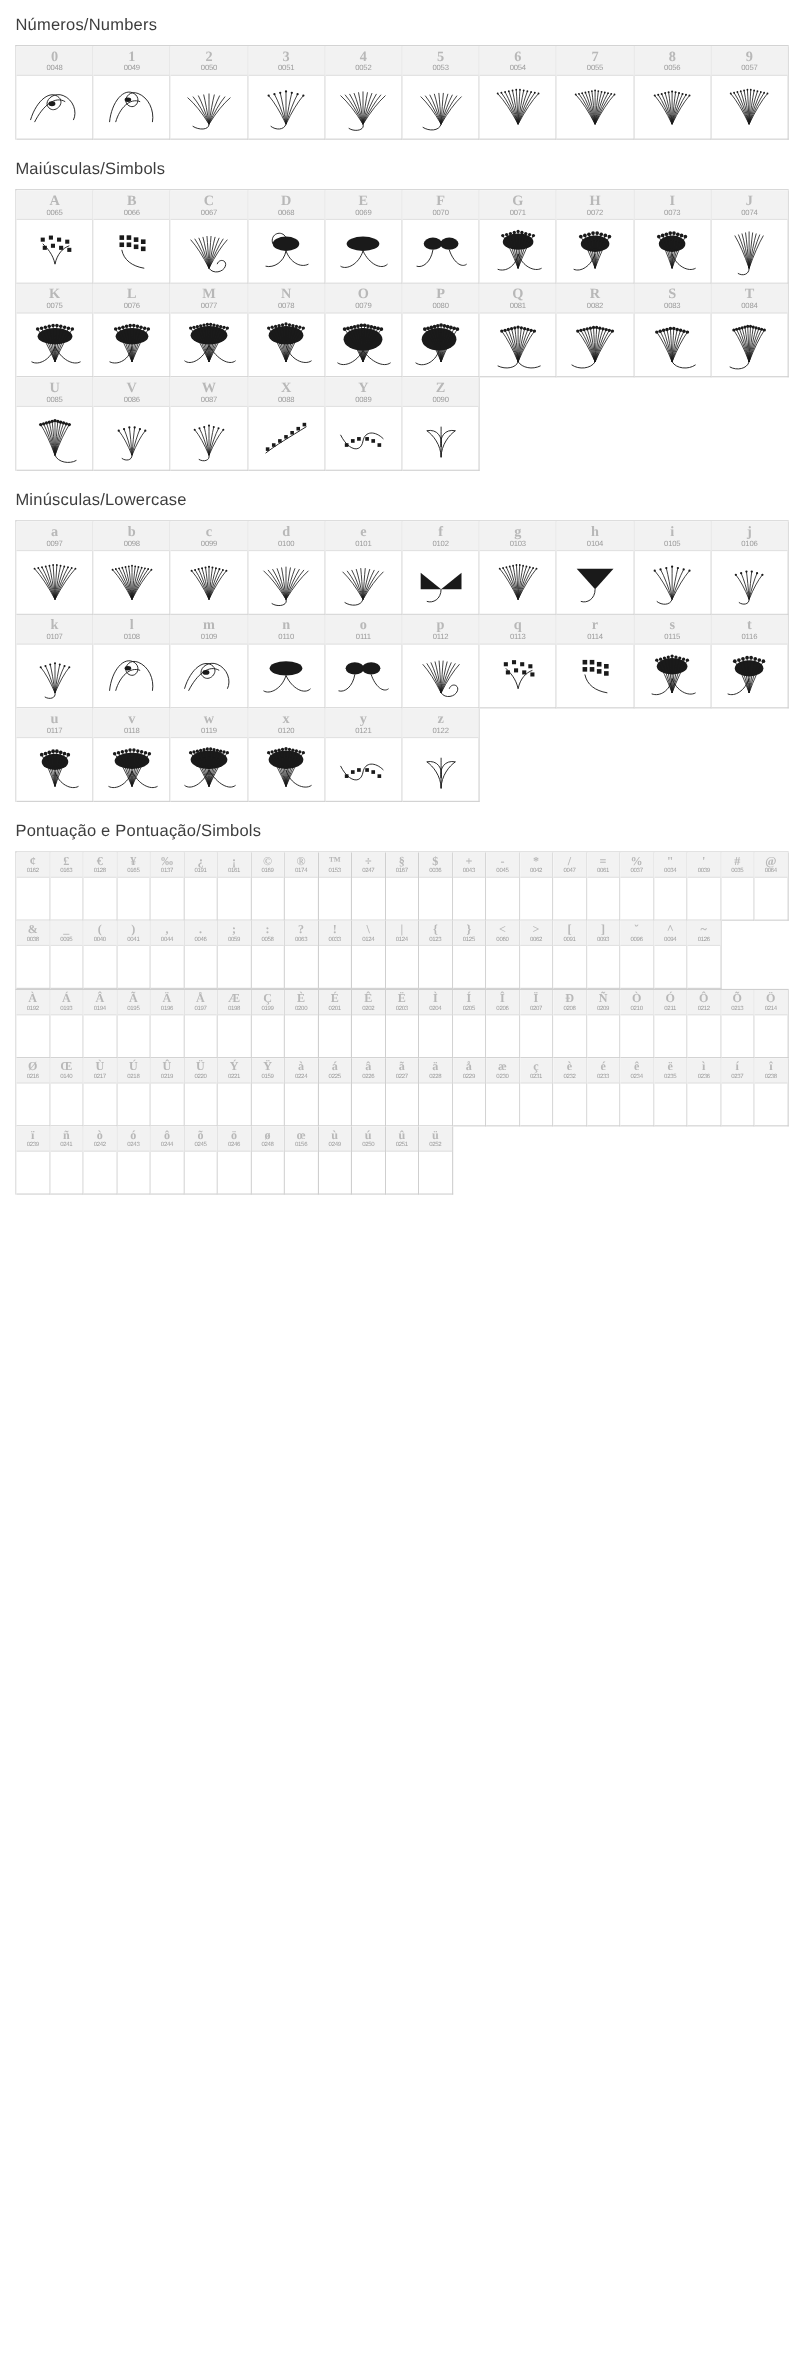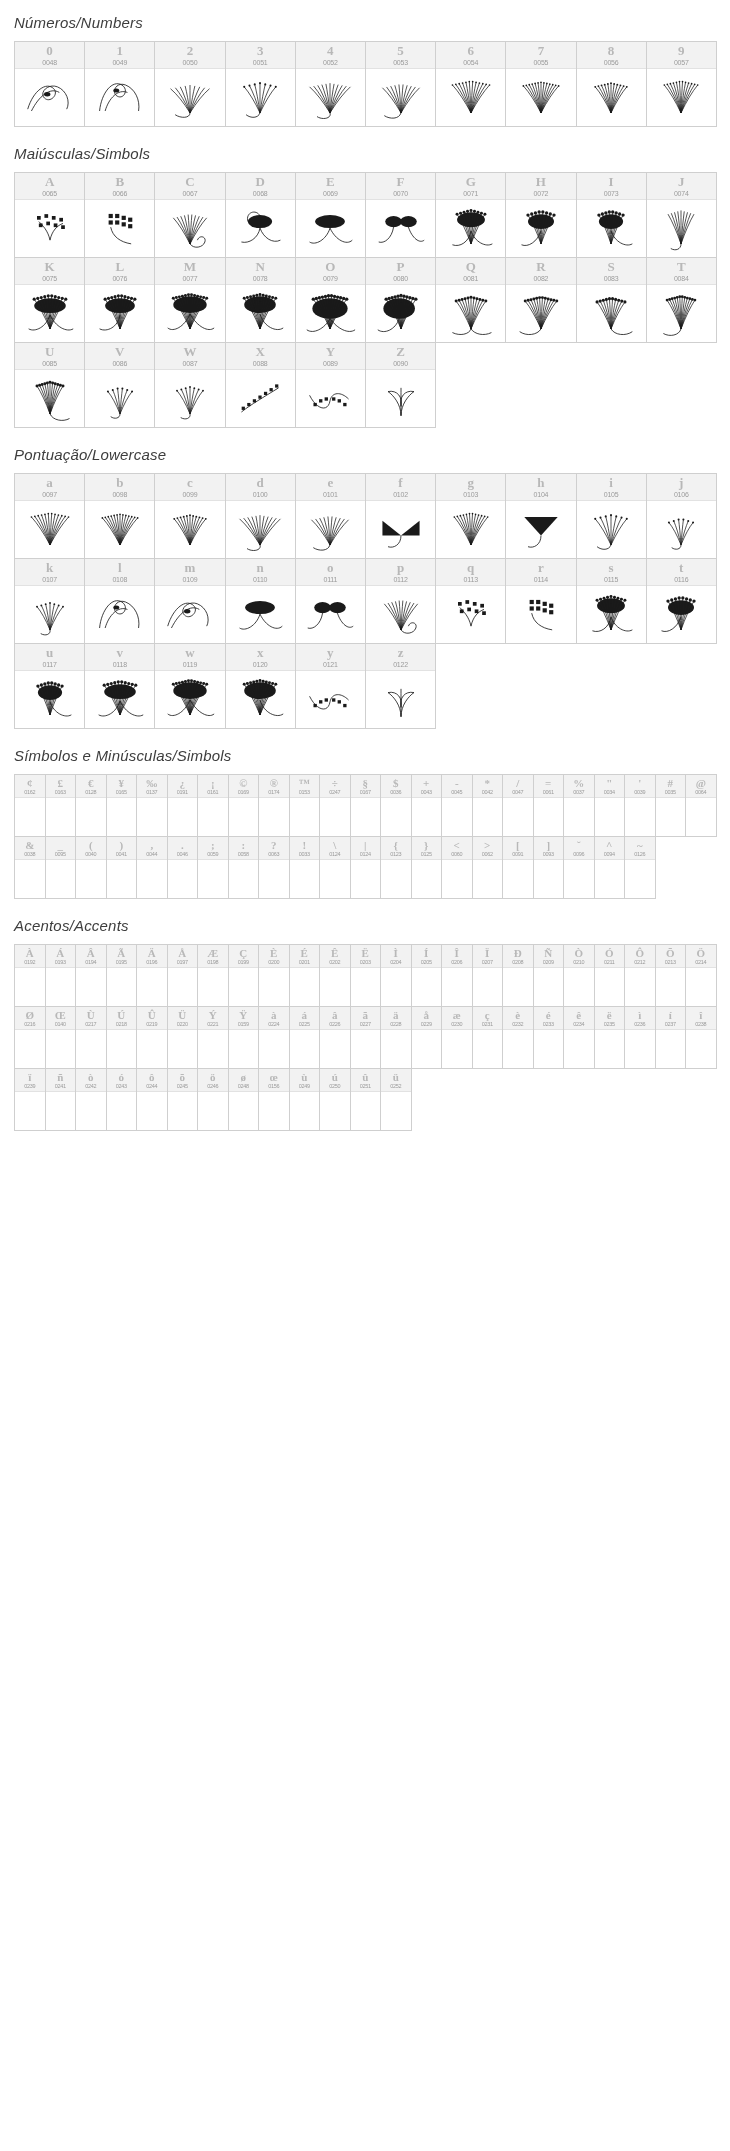--- a/index.html
+++ b/index.html
@@ -16,21 +16,20 @@
     width: 730px;
     box-sizing: border-box;
     padding: 10px 14px 40px 14px;
   }
   .section-title {
     font-size: 15px;
     color: #3d3d3d;
     margin: 18px 0 10px 0;
     font-weight: normal;
     letter-spacing: 0.2px;
-    font-style: italic;
   }
   .section-title:first-child { margin-top: 4px; }
 
   .glyph-grid {
     display: flex;
     flex-wrap: wrap;
     border-left: 1px solid #cfcfcf;
     border-top: 1px solid #cfcfcf;
     width: max-content;
     max-width: 702px;
@@ -1025,21 +1024,21 @@
         <div class="glyph-art">
           <svg width="58" height="52" viewBox="0 0 60 56">
             <path d="M30 46 C30 34 22 24 16 20 C26 18 32 26 30 36" fill="none" stroke="#1a1a1a" stroke-width="0.9"></path>
             <path d="M30 46 C30 34 38 24 44 20 C34 18 28 26 30 36" fill="none" stroke="#1a1a1a" stroke-width="0.9"></path>
             <path d="M30 46 C30 30 30 22 30 16" fill="none" stroke="#1a1a1a" stroke-width="0.9"></path>
           </svg>
         </div>
       </div>
     </div>
 
-  <h2 class="section-title">Pontuação/Lowercase</h2>
+  <h2 class="section-title">Minúsculas/Lowercase</h2>
   <div class="glyph-grid grid-lower" id="grid-lowercase">
       <div class="glyph-cell">
         <div class="glyph-head">
           <span class="glyph-char">a</span>
           <span class="glyph-code">0097</span>
         </div>
         <div class="glyph-art">
           <svg width="58" height="52" viewBox="0 0 60 56">
             <path d="M30 44 Q20 25 10 14" fill="none" stroke="#1a1a1a" stroke-width="0.8"></path>
             <circle cx="10" cy="14" r="0.9" fill="#1a1a1a"></circle>
@@ -1640,21 +1639,21 @@
         <div class="glyph-art">
           <svg width="58" height="52" viewBox="0 0 60 56">
             <path d="M30 46 C30 34 22 24 16 20 C26 18 32 26 30 36" fill="none" stroke="#1a1a1a" stroke-width="0.9"></path>
             <path d="M30 46 C30 34 38 24 44 20 C34 18 28 26 30 36" fill="none" stroke="#1a1a1a" stroke-width="0.9"></path>
             <path d="M30 46 C30 30 30 22 30 16" fill="none" stroke="#1a1a1a" stroke-width="0.9"></path>
           </svg>
         </div>
       </div>
     </div>
 
-  <h2 class="section-title">Símbolos e Minúsculas/Simbols</h2>
+  <h2 class="section-title">Pontuação e Pontuação/Simbols</h2>
   <div class="glyph-grid grid-symbols" id="grid-symbols">
       <div class="glyph-cell">
         <div class="glyph-head">
           <span class="glyph-char">¢</span>
           <span class="glyph-code">0162</span>
         </div>
         <div class="glyph-art"></div>
       </div>
       <div class="glyph-cell">
         <div class="glyph-head">
@@ -1952,21 +1951,20 @@
       </div>
       <div class="glyph-cell">
         <div class="glyph-head">
           <span class="glyph-char">~</span>
           <span class="glyph-code">0126</span>
         </div>
         <div class="glyph-art"></div>
       </div>
     </div>
 
-  <h2 class="section-title">Acentos/Accents</h2>
   <div class="glyph-grid grid-accents" id="grid-accents">
       <div class="glyph-cell">
         <div class="glyph-head">
           <span class="glyph-char">À</span>
           <span class="glyph-code">0192</span>
         </div>
         <div class="glyph-art"></div>
       </div>
       <div class="glyph-cell">
         <div class="glyph-head">

